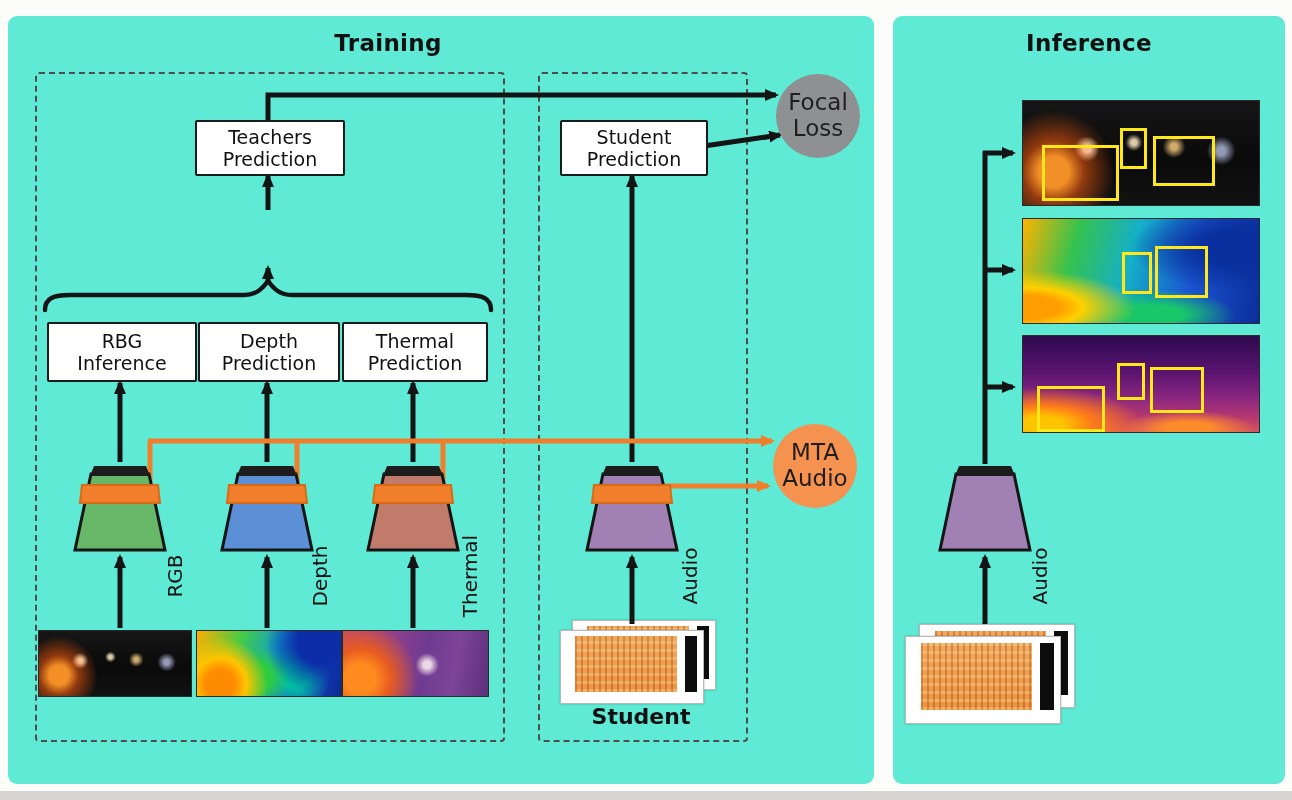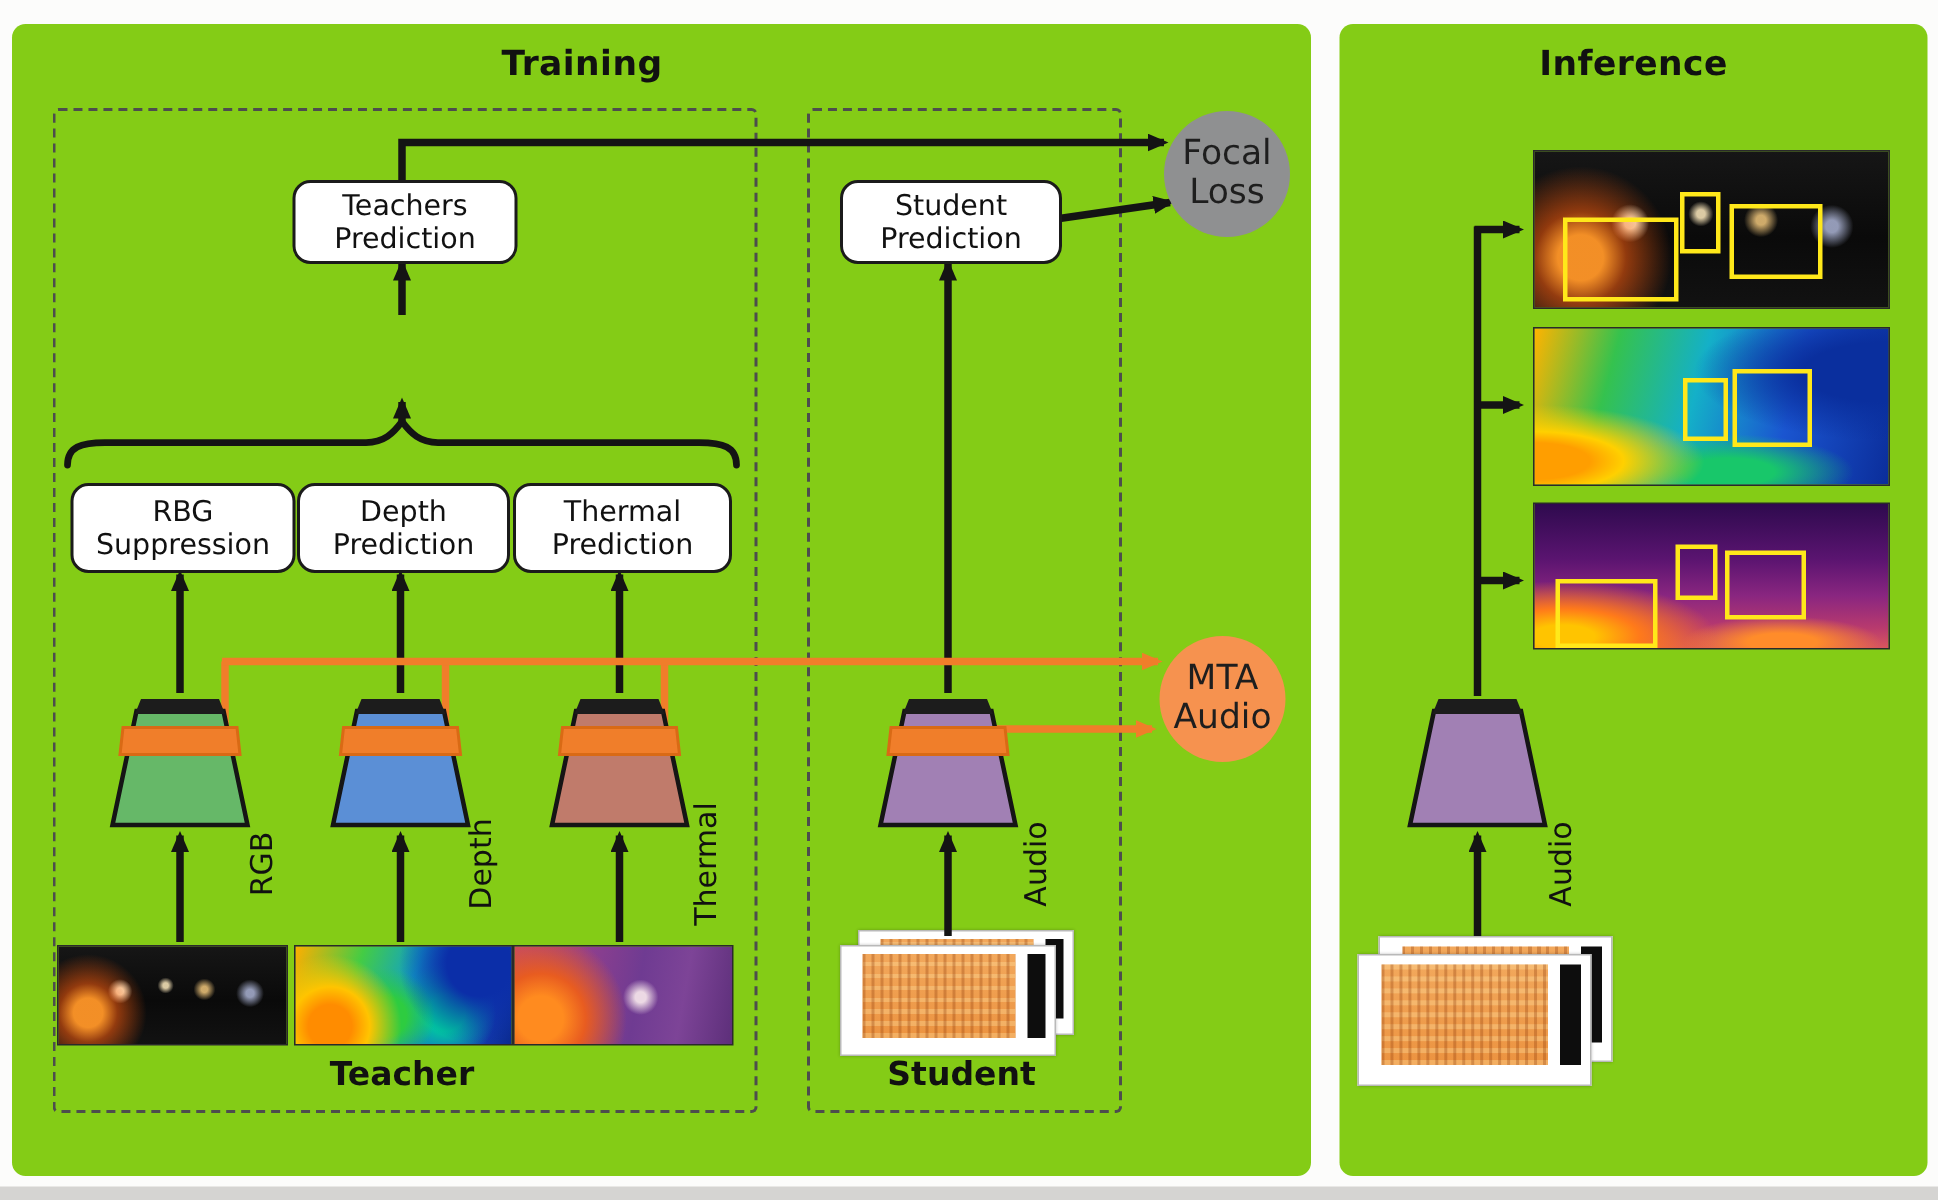--- a/index.html
+++ b/index.html
@@ -1,22 +1,22 @@
 <!DOCTYPE html>
 <html><head>
 <meta charset="utf-8">
 <style>
   html,body{margin:0;padding:0;background:#fcfcfb;}
   .page{position:relative;width:1292px;height:800px;overflow:hidden;
         font-family:"DejaVu Sans","Liberation Sans",sans-serif;color:#111;}
-  .panel{position:absolute;background:#84cc16;border-radius:9px;}
+  .panel{position:absolute;background:#5eead4;border-radius:9px;}
   .panel-title{position:absolute;font-size:23px;font-weight:bold;text-align:center;color:#111;letter-spacing:.3px;}
   .overlay{position:absolute;left:0;top:0;z-index:3;pointer-events:none;}
   .dashed{position:absolute;border:2.5px dashed #4d4d4d;border-radius:4px;z-index:1;}
-  .pbox{position:absolute;background:#fff;border:2.5px solid #1b1b1b;border-radius:12px;z-index:4;
+  .pbox{position:absolute;background:#fff;border:2.5px solid #1b1b1b;border-radius:2px;z-index:4;
         display:flex;align-items:center;justify-content:center;text-align:center;}
   .pbox span{white-space:pre-line;font-size:19px;line-height:1.18;}
   .loss{position:absolute;border-radius:50%;z-index:4;display:flex;align-items:center;justify-content:center;text-align:center;}
   .loss span{white-space:pre-line;font-size:23px;line-height:1.12;color:#1e1e1e;}
   .loss.focal{background:#8f9091;}
   .loss.mta{background:#f6924f;}
   .encoder{position:absolute;width:100px;height:90px;z-index:4;}
   .vlabel{position:absolute;width:40px;height:110px;display:flex;align-items:center;justify-content:center;z-index:2;}
   .vlabel span{transform:rotate(-90deg);font-size:20px;color:#111;white-space:nowrap;}
   .caption{position:absolute;font-size:22px;font-weight:bold;text-align:center;z-index:2;}
@@ -100,21 +100,21 @@
       <line x1="140" y1="425" x2="764" y2="425" stroke="#f07e2a" stroke-width="5" marker-end="url(#mo)"></line>
       <line x1="654" y1="470" x2="760" y2="470" stroke="#f07e2a" stroke-width="5" marker-end="url(#mo)"></line>
     </svg>
 
     <div class="pbox" style="left:187px;top:104px;width:146px;height:52px;">
       <span>Teachers
 Prediction</span>
       </div>
     <div class="pbox" style="left:39px;top:306px;width:146px;height:56px;">
       <span>RBG
-Suppression</span>
+Inference</span>
       </div>
     <div class="pbox" style="left:190px;top:306px;width:138px;height:56px;">
       <span>Depth
 Prediction</span>
       </div>
     <div class="pbox" style="left:334px;top:306px;width:142px;height:56px;">
       <span>Thermal
 Prediction</span>
       </div>
     <div class="pbox" style="left:552px;top:104px;width:144px;height:52px;">
@@ -173,21 +173,20 @@
       <div class="spec" style="left:12px;top:0;right:0;bottom:14px;">
         <div class="spec-plot"></div>
           <div class="spec-cbar"></div>
       </div>
       <div class="spec" style="left:0;top:10px;right:12px;bottom:0;">
         <div class="spec-plot"></div>
           <div class="spec-cbar"></div>
       </div>
     </div>
 
-    <div class="caption" style="left:27px;top:688px;width:466px;">Teacher</div>
     <div class="caption" style="left:530px;top:688px;width:206px;">Student</div>
   </div>
 
   <div class="panel" style="left:893px;top:16px;width:392px;height:768px;">
     <div class="panel-title" style="left:0;right:0;top:14px;">Inference</div>
 
     <svg class="overlay" width="392" height="768">
       <defs>
         <marker id="mb2" markerWidth="16" markerHeight="14" refX="11" refY="6" orient="auto" markerUnits="userSpaceOnUse">
           <path d="M0,0 L14,6 L0,12 Z" fill="#141414"></path>

